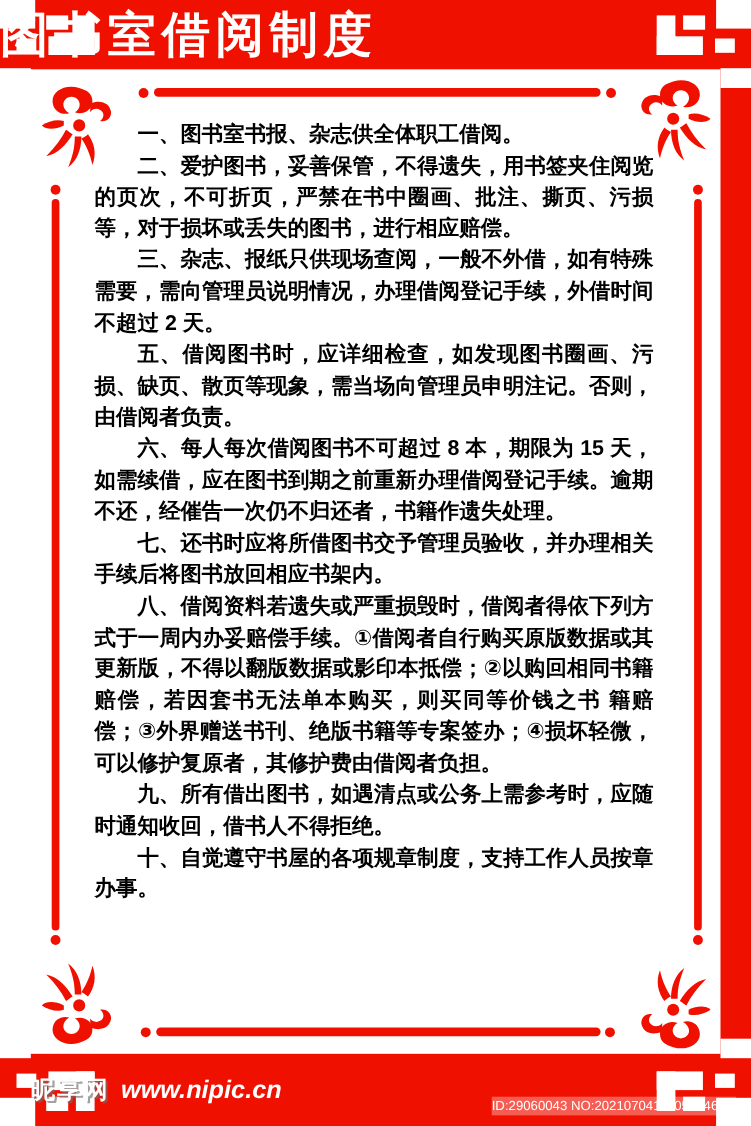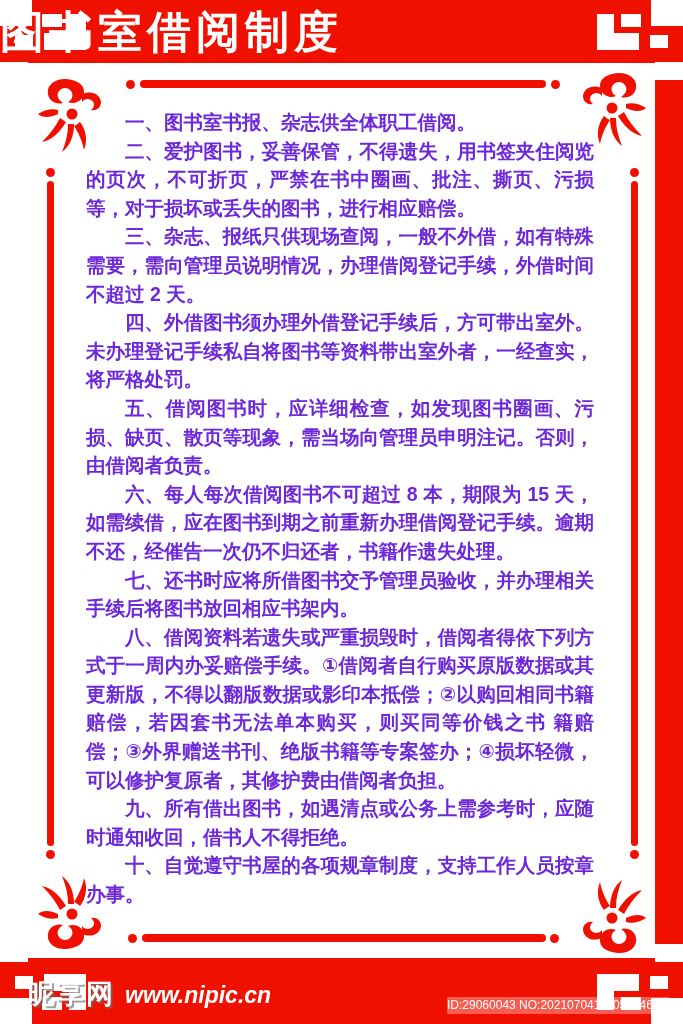--- a/index.html
+++ b/index.html
@@ -31,29 +31,29 @@
   .vline.left{left:47px;top:181px;height:665px;}
   .vline.right{left:631px;top:181px;height:665px;}
   .dot{width:9px;height:9px;border-radius:50%;background:var(--red);}
   
   .flourish{width:70px;height:78px;color:var(--red);}
   .flourish.tl{left:38px;top:78px;}
   .flourish.tr{left:576px;top:72px;transform:scaleX(-1);}
   .flourish.bl{left:38px;top:872px;transform:scaleY(-1);}
   .flourish.br{left:576px;top:876px;transform:scale(-1,-1);}
   
-  .rules{left:86px;top:108px;width:508px;color:#6d28d9;}
+  .rules{left:86px;top:108px;width:508px;color:#000000;}
   .rules p{
     margin:0;text-indent:2em;text-align:justify;
     font-size:19.5px;line-height:28.6px;font-weight:bold;
   }
   
   .nipic{left:28px;top:976px;display:flex;align-items:baseline;gap:10px;color:#fff;}
   .nipic .cn{
-    font-size:27px;font-weight:900;letter-spacing:2px;
+    font-size:22px;font-weight:900;letter-spacing:2px;
     text-shadow:2px 2px 0 rgba(110,110,110,.65);
   }
   .nipic .url{font-size:23px;font-weight:bold;font-style:italic;}
   .id-badge{
     left:447px;top:997px;width:222px;height:17px;
     background:rgba(255,255,255,.32);color:#fff;
     font-size:12px;line-height:17px;text-align:right;white-space:nowrap;
   }
 </style>
 </head>
@@ -166,21 +166,20 @@
       <path d="M36 46 C36 58 32 68 24 74 C28 64 30 56 30 46 C32 46 34 46 36 46 Z"></path>
       <path d="M42 44 C48 52 50 62 46 72 C44 62 40 54 36 48 C38 47 40 46 42 44 Z"></path>
       <path d="M20 36 C12 40 4 40 0 36 C6 32 14 30 20 32 Z"></path>
     </g>
   </svg>
 
   <div class="abs rules">
       <p>一、图书室书报、杂志供全体职工借阅。</p>
       <p>二、爱护图书，妥善保管，不得遗失，用书签夹住阅览的页次，不可折页，严禁在书中圈画、批注、撕页、污损等，对于损坏或丢失的图书，进行相应赔偿。</p>
       <p>三、杂志、报纸只供现场查阅，一般不外借，如有特殊需要，需向管理员说明情况，办理借阅登记手续，外借时间不超过 2 天。</p>
-      <p>四、外借图书须办理外借登记手续后，方可带出室外。未办理登记手续私自将图书等资料带出室外者，一经查实，将严格处罚。</p>
       <p>五、借阅图书时，应详细检查，如发现图书圈画、污损、缺页、散页等现象，需当场向管理员申明注记。否则，由借阅者负责。</p>
       <p>六、每人每次借阅图书不可超过 8 本，期限为 15 天，如需续借，应在图书到期之前重新办理借阅登记手续。逾期不还，经催告一次仍不归还者，书籍作遗失处理。</p>
       <p>七、还书时应将所借图书交予管理员验收，并办理相关手续后将图书放回相应书架内。</p>
       <p>八、借阅资料若遗失或严重损毁时，借阅者得依下列方式于一周内办妥赔偿手续。①借阅者自行购买原版数据或其更新版，不得以翻版数据或影印本抵偿；②以购回相同书籍赔偿，若因套书无法单本购买，则买同等价钱之书 籍赔偿；③外界赠送书刊、绝版书籍等专案签办；④损坏轻微，可以修护复原者，其修护费由借阅者负担。</p>
       <p>九、所有借出图书，如遇清点或公务上需参考时，应随时通知收回，借书人不得拒绝。</p>
       <p>十、自觉遵守书屋的各项规章制度，支持工作人员按章办事。</p>
     </div>
 
   <div class="abs nipic">
     <span class="cn">昵享网</span>

